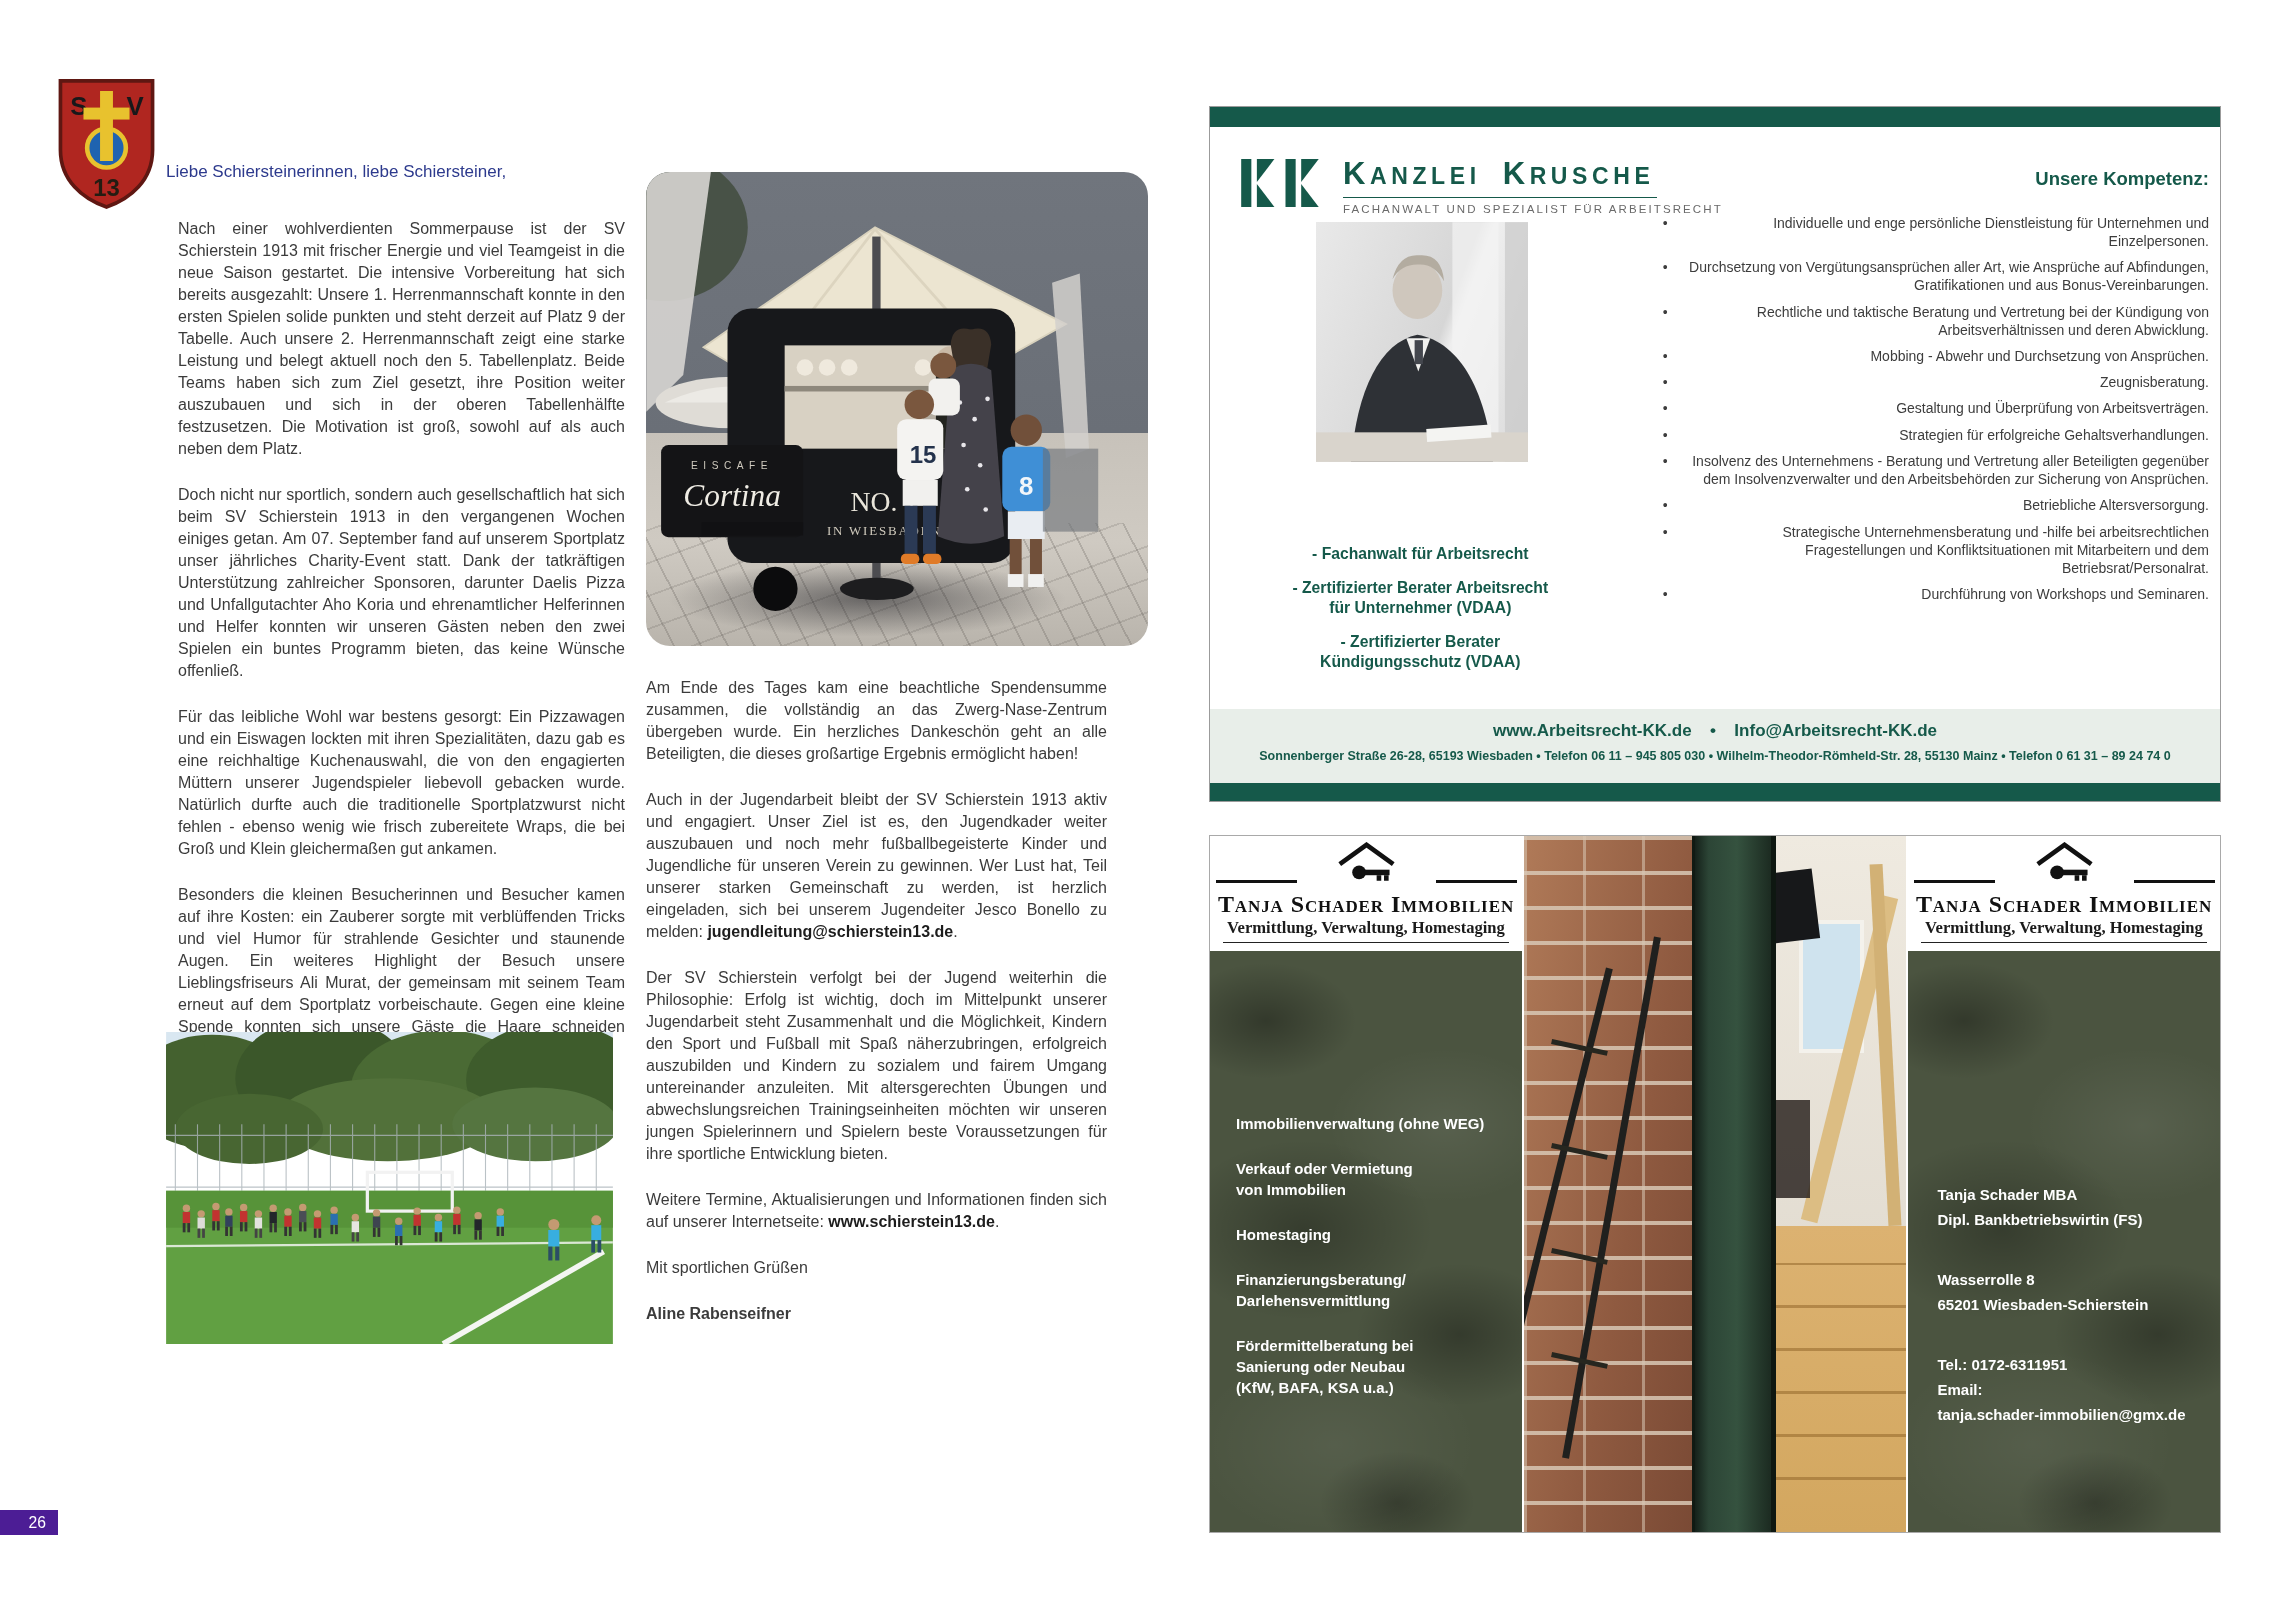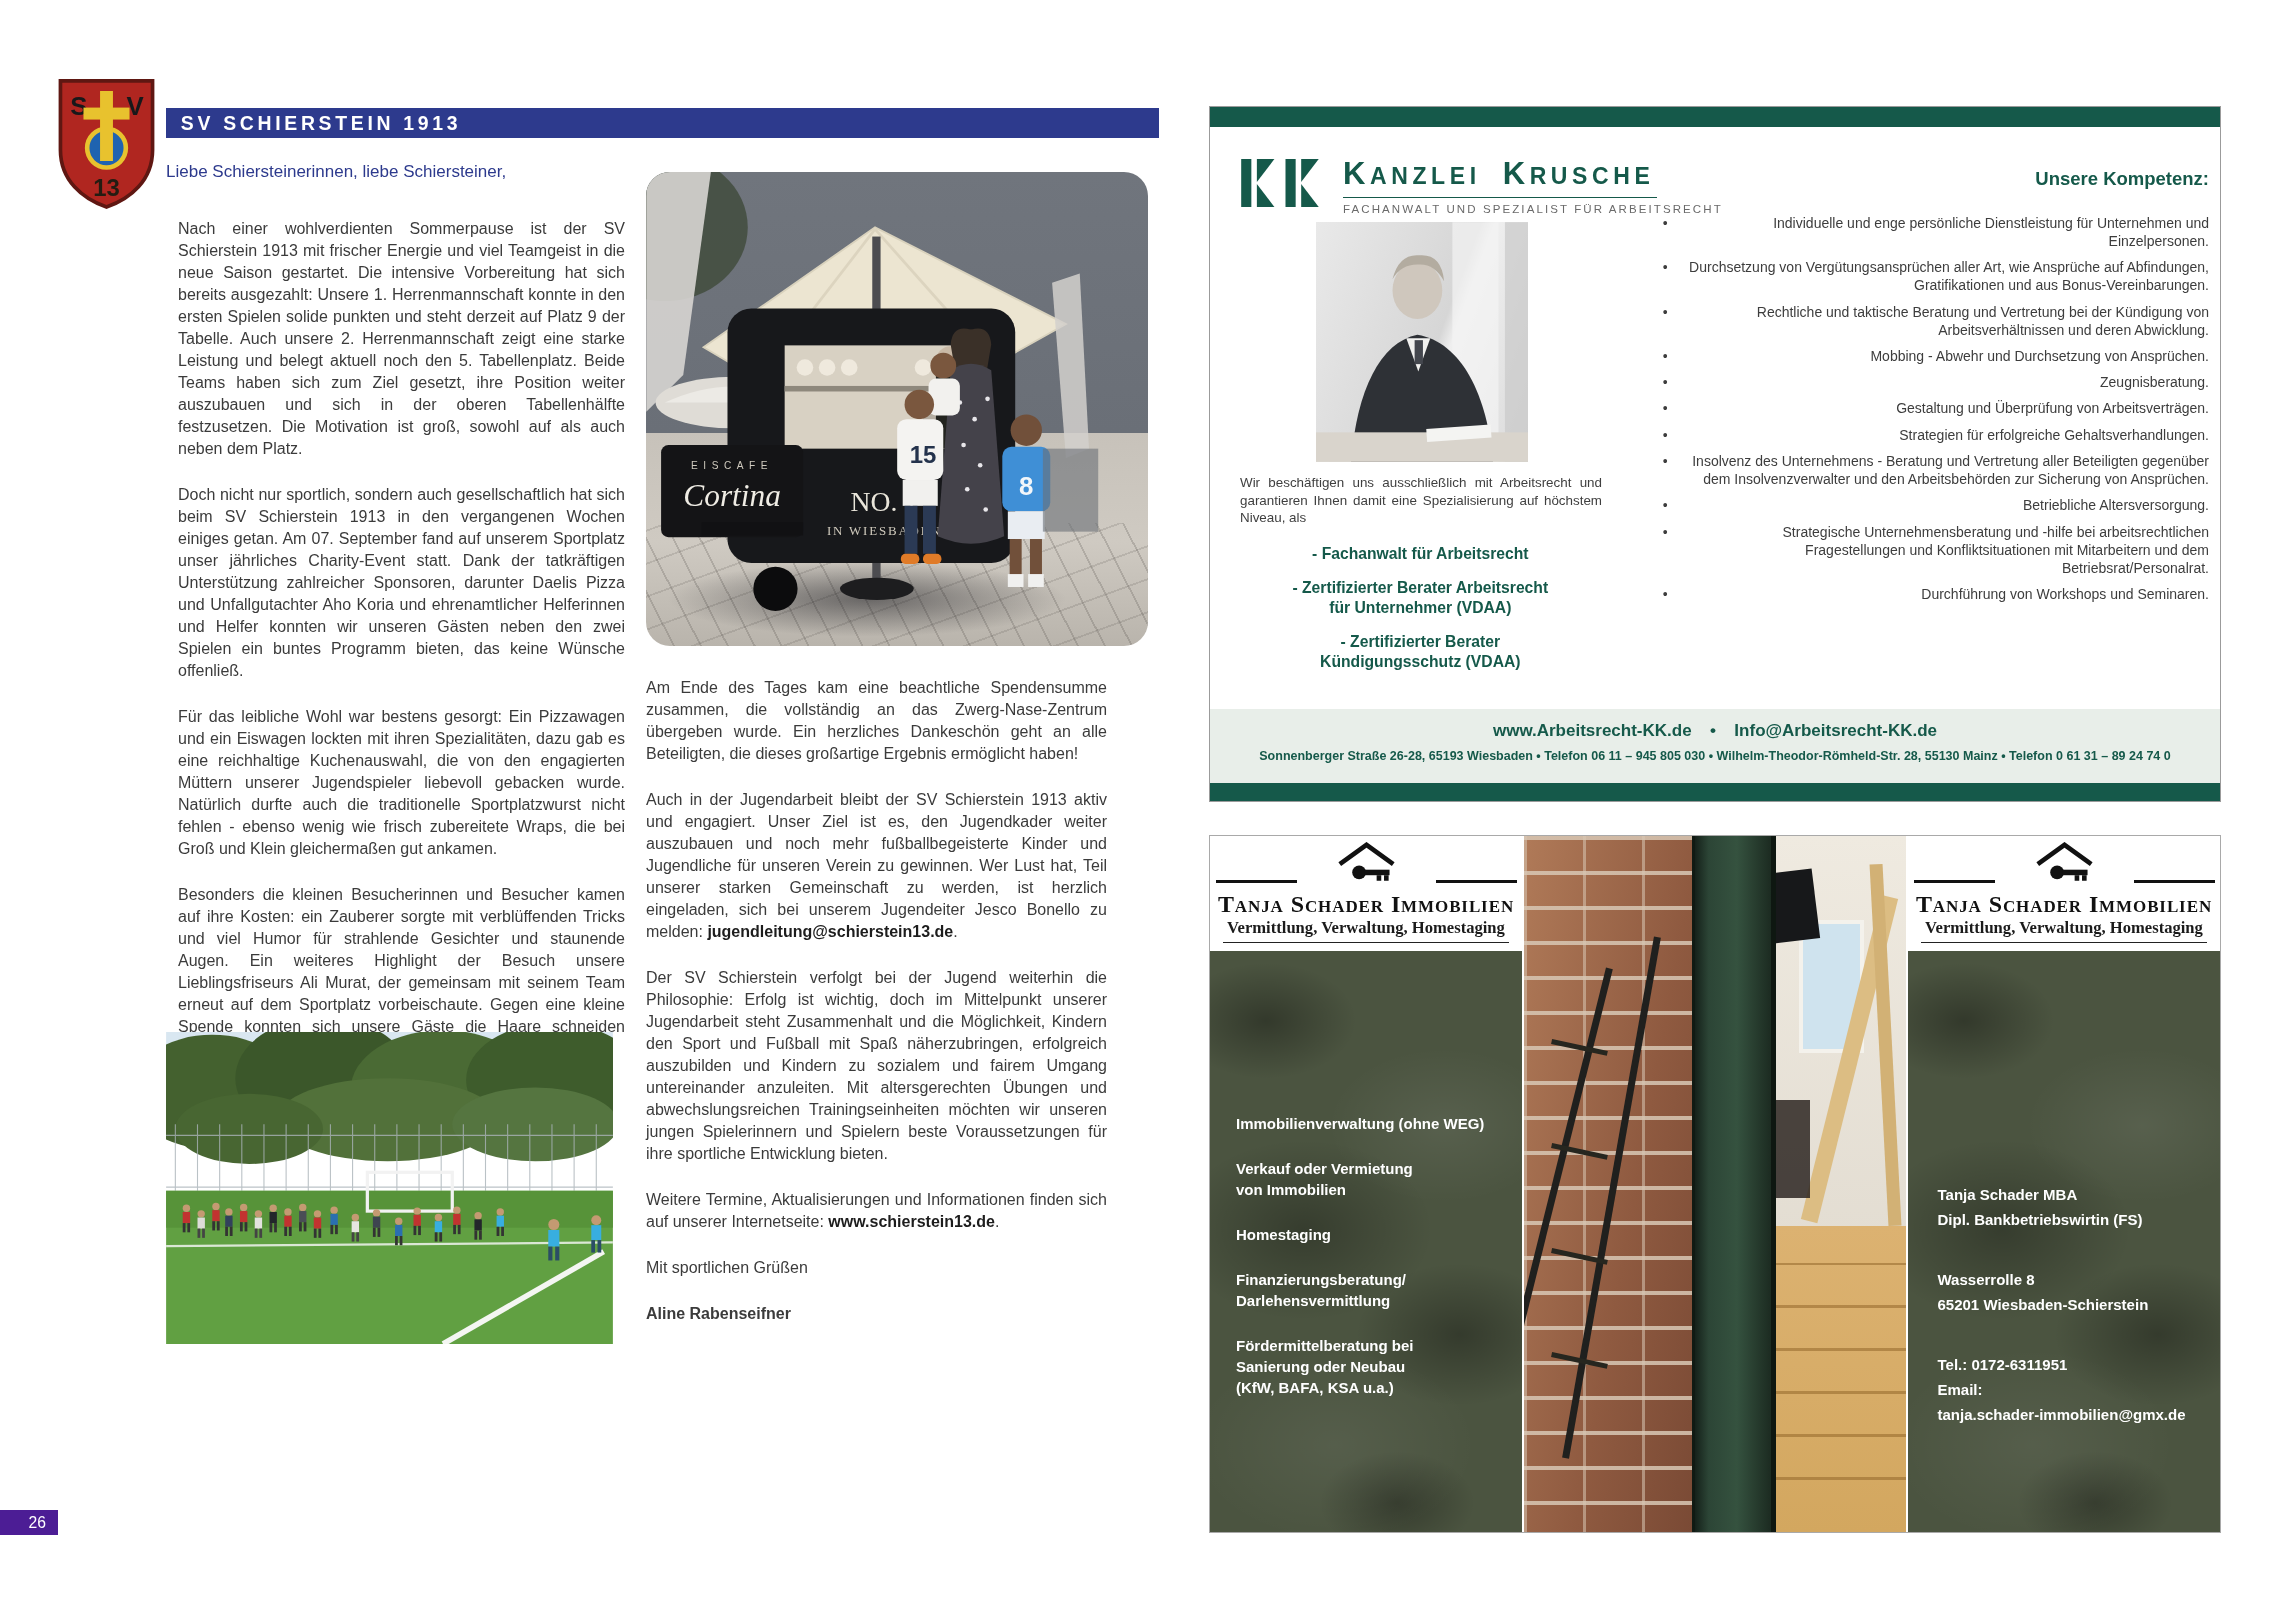--- a/index.html
+++ b/index.html
@@ -125,21 +125,20 @@
       <path d="M7,5 H107 V80 C107,113 83,133 57,142 C31,133 7,113 7,80 Z" fill="#b02620" stroke="#5f1712" stroke-width="4"></path>
       <text x="27" y="42" font-size="28" font-weight="bold" fill="#18181a" text-anchor="middle">S</text>
       <text x="88" y="42" font-size="28" font-weight="bold" fill="#18181a" text-anchor="middle">V</text>
       <circle cx="57" cy="78" r="21" fill="#1f63b0" stroke="#e8c22e" stroke-width="5"></circle>
       <rect x="50" y="16" width="14" height="76" fill="#e8c22e"></rect>
       <rect x="32" y="34" width="50" height="13" fill="#e8c22e"></rect>
       <text x="57" y="130" font-size="26" font-weight="bold" fill="#241c12" text-anchor="middle">13</text>
     </svg>
   </div>
 
-  <div class="titlebar">SV SCHIERSTEIN 1913</div>
 
   <div class="greeting">Liebe Schiersteinerinnen, liebe Schiersteiner,</div>
 
   <div class="colL">
     <div>
         <p>Nach einer wohlverdienten Sommerpause ist der SV Schierstein 1913 mit frischer Energie und viel Teamgeist in die neue Saison gestartet. Die intensive Vorbereitung hat sich bereits ausgezahlt: Unsere 1. Herrenmannschaft konnte in den ersten Spielen solide punkten und steht derzeit auf Platz 9 der Tabelle. Auch unsere 2. Herrenmannschaft zeigt eine starke Leistung und belegt aktuell noch den 5. Tabellenplatz. Beide Teams haben sich zum Ziel gesetzt, ihre Position weiter auszubauen und sich in der oberen Tabellenhälfte festzusetzen. Die Motivation ist groß, sowohl auf als auch neben dem Platz.</p>
         <p>Doch nicht nur sportlich, sondern auch gesellschaftlich hat sich beim SV Schierstein 1913 in den vergangenen Wochen einiges getan. Am 07. September fand auf unserem Sportplatz unser jährliches Charity-Event statt. Dank der tatkräftigen Unterstützung zahlreicher Sponsoren, darunter Daelis Pizza und Unfallgutachter Aho Koria und ehrenamtlicher Helferinnen und Helfer konnten wir unseren Gästen neben den zwei Spielen ein buntes Programm bieten, das keine Wünsche offenließ.</p>
         <p>Für das leibliche Wohl war bestens gesorgt: Ein Pizzawagen und ein Eiswagen lockten mit ihren Spezialitäten, dazu gab es eine reichhaltige Kuchenauswahl, die von den engagierten Müttern unserer Jugendspieler liebevoll gebacken wurde. Natürlich durfte auch die traditionelle Sportplatzwurst nicht fehlen - ebenso wenig wie frisch zubereitete Wraps, die bei Groß und Klein gleichermaßen gut ankamen.</p>
         <p>Besonders die kleinen Besucherinnen und Besucher kamen auf ihre Kosten: ein Zauberer sorgte mit verblüffenden Tricks und viel Humor für strahlende Gesichter und staunende Augen. Ein weiteres Highlight der Besuch unsere Lieblingsfriseurs Ali Murat, der gemeinsam mit seinem Team erneut auf dem Sportplatz vorbeischaute. Gegen eine kleine Spende konnten sich unsere Gäste die Haare schneiden lassen.</p>
       </div>
@@ -428,21 +427,20 @@
         <ellipse cx="110" cy="74" rx="27" ry="31" fill="#cfc7bd"></ellipse>
         <path d="M83,62 Q90,34 112,36 Q136,34 139,64 Q128,44 110,46 Q92,46 83,62 Z" fill="#b3aca0"></path>
         <path d="M38,260 C44,182 70,130 110,122 C158,130 186,188 192,260 Z" fill="#2e3136"></path>
         <polygon points="98,126 124,126 111,162" fill="#f1f1ef"></polygon>
         <rect x="107" y="128" width="9" height="26" fill="#44474e"></rect>
         <rect x="0" y="228" width="230" height="32" fill="#d9d4cc"></rect>
         <rect x="120" y="222" width="70" height="14" fill="#f4f4f2" transform="rotate(-4 155 229)"></rect>
       </svg>
     </div>
 
-    <div class="kk-intro">Wir beschäftigen uns ausschließlich mit Arbeitsrecht und garantieren Ihnen damit eine Spezialisierung auf höchstem Niveau, als</div>
 
     <div class="kk-roles">
         <div>- Fachanwalt für Arbeitsrecht</div>
         <div>- Zertifizierter Berater Arbeitsrecht
 für Unternehmer (VDAA)</div>
         <div>- Zertifizierter Berater
 Kündigungsschutz (VDAA)</div>
       </div>
 
     <div class="kk-komp">

